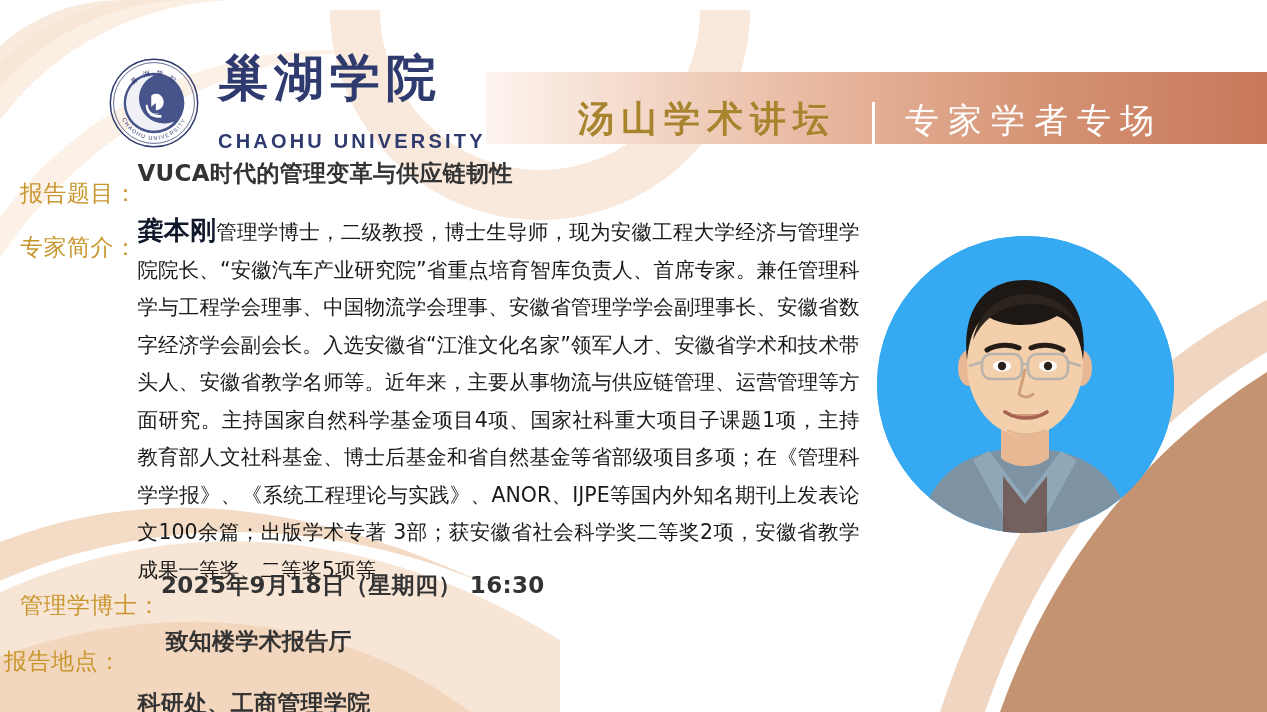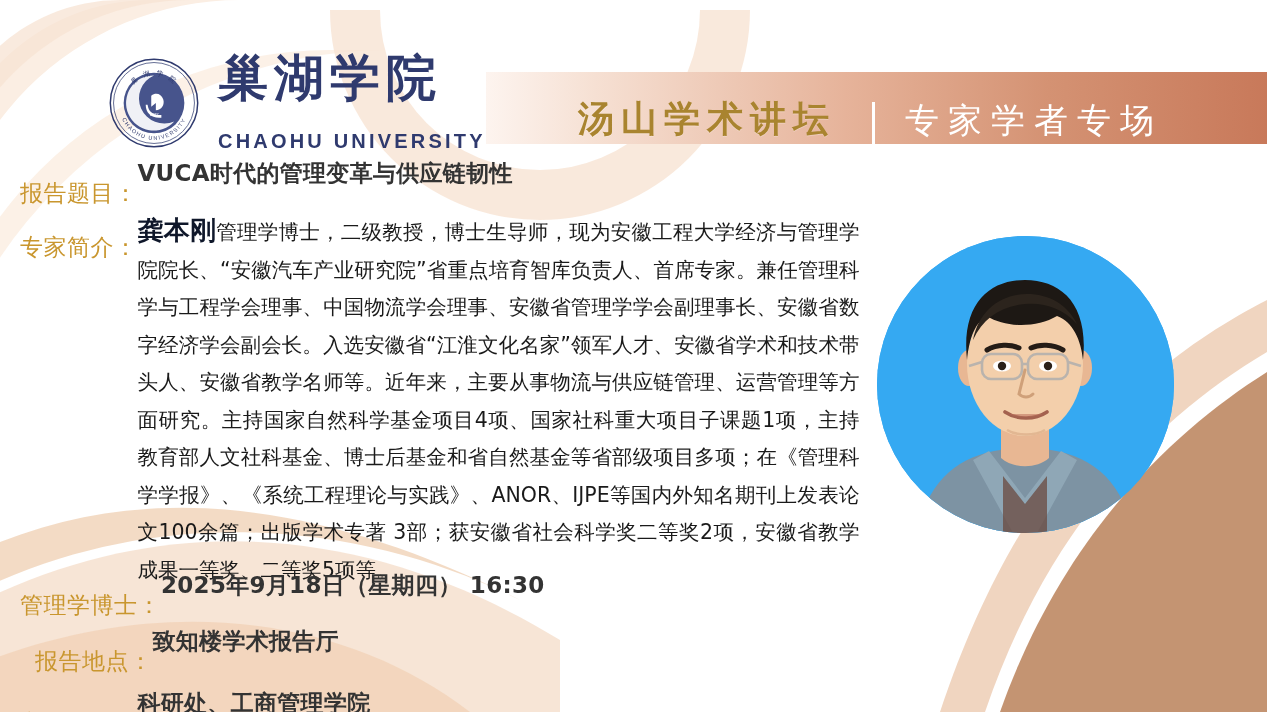--- a/index.html
+++ b/index.html
@@ -87,21 +87,21 @@
   #bio-name{
     font-family:"DejaVu Sans","Liberation Sans",sans-serif;
     font-size:26px;font-weight:700;color:#0f172a;
   }
   #bio-text{
     font-family:"DejaVu Sans","Liberation Sans",sans-serif;
     font-size:20.5px;line-height:37.5px;color:#1a1a1a;
     text-align:justify;text-justify:inter-character;
   }
   #row-time{left:20px;top:570px;}
-  #row-place{left:35px;top:626px;}
+  #row-place{left:4px;top:626px;gap:44px;}
   #row-org{left:20px;top:688px;}
   
   #portrait{
     position:absolute;left:877px;top:236px;width:297px;height:297px;
     border-radius:50%;overflow:hidden;z-index:7;
     background:#35a9f2;
   }
   #portrait svg{display:block;}
 </style>
 </head>

